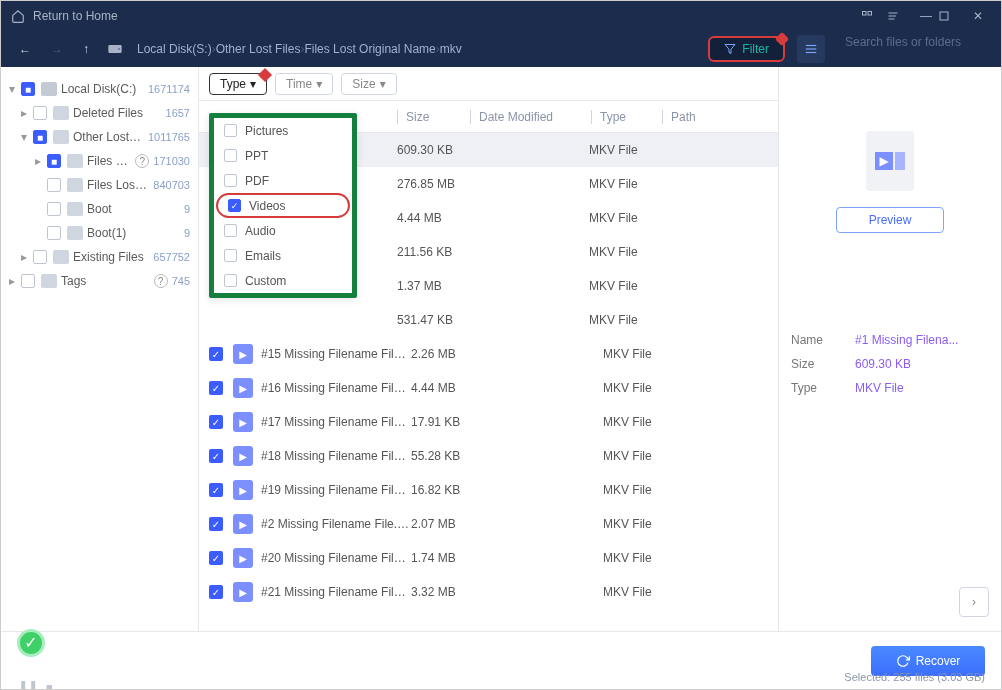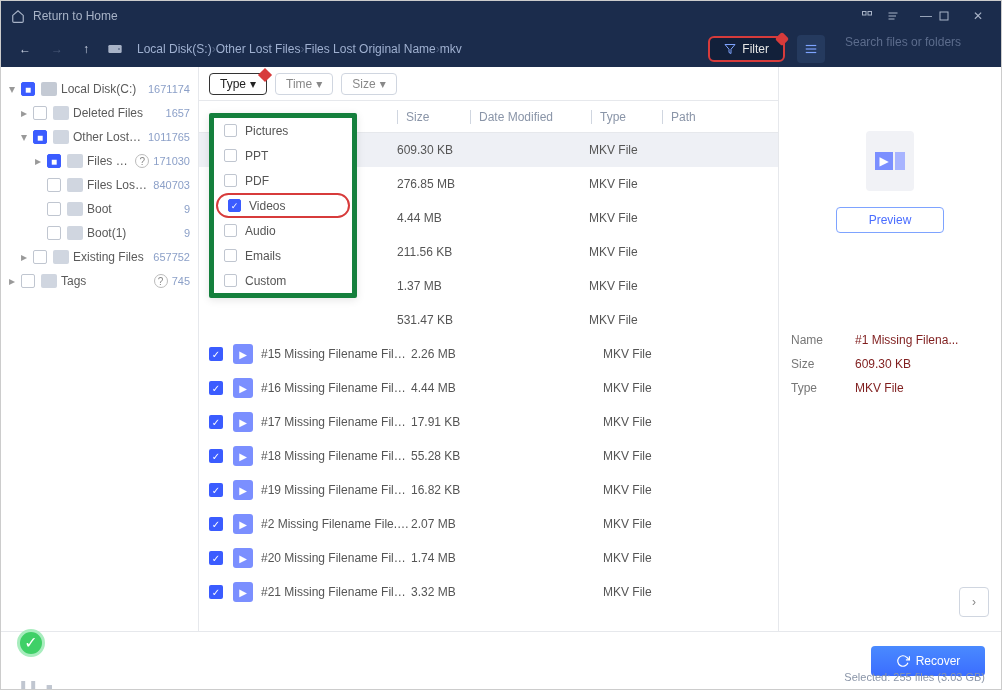--- a/index.html
+++ b/index.html
@@ -6,21 +6,21 @@
 body{width:1002px;height:690px;background:#fff;display:flex;flex-direction:column;border:1px solid #ccc;overflow:hidden}
 .titlebar{height:30px;background:#1b2c4c;display:flex;align-items:center;padding:7px 10px;color:#a8b3c7}
 .titlebar .home-icon{margin-right:8px}
 .titlebar .ret{flex:1}
 .titlebar .tbtn{width:26px;text-align:center;color:#a8b3c7;cursor:pointer}
 .toolbar{height:36px;background:#1b2c4c;display:flex;align-items:center;padding:0 14px;color:#7d8aa5;gap:12px}
 .navarrow{color:#4a5a7a;padding:0 4px}
 .navarrow.active{color:#d0d8e8}
 .breadcrumb{flex:1;display:flex;align-items:flex-start;color:#9fb0d0}
 .bc-sep{color:#4a5a7a}
-.filter-btn{position:relative;background:#12203a;border:2px solid #d73b3b;border-radius:6px;padding:4px 14px;color:#e5e5e5;display:flex;align-items:center;gap:6px;cursor:pointer}
+.filter-btn{position:relative;background:#12203a;border:2px solid #d73b3b;border-radius:6px;padding:4px 14px;color:#14b8a6;display:flex;align-items:center;gap:6px;cursor:pointer}
 .filter-btn .badge{position:absolute;top:-4px;right:-4px;width:10px;height:10px;background:#d73b3b;border-radius:2px;transform:rotate(45deg)}
 .view-btn{background:#253a5e;width:28px;height:28px;border-radius:4px;display:flex;align-items:center;justify-content:center;color:#7ea3ff;cursor:pointer}
 .search{background:transparent;border:none;width:150px;height:28px;display:flex;align-items:flex-start;padding:0 8px;color:#5c6c8c}
 .search input{background:transparent;border:none;color:#9fb0d0;flex:1;outline:none}
 .search input::placeholder{color:#5c6c8c}
 .content{flex:1;display:flex;background:#fff;overflow:hidden}
 .sidebar{width:198px;border-right:1px solid #e6e8ec;padding:10px 4px;overflow:hidden}
 .tree-row{display:flex;align-items:center;height:24px;padding:0 4px;color:#5a5a5a;cursor:pointer}
 .tree-row .tog{width:12px;color:#999}
 .tree-row .cb{width:14px;height:14px;border:1px solid #c0c6d0;margin-right:6px;border-radius:2px;display:flex;align-items:center;justify-content:center;font-size:10px}
@@ -61,21 +61,21 @@
 .right{width:222px;display:flex;flex-direction:column;padding:14px 12px;position:relative}
 .preview-box{display:flex;flex-direction:column;align-items:center;margin-top:50px}
 .pfile{width:48px;height:60px;background:#f1f2f6;border-radius:4px;position:relative;display:flex;align-items:center;justify-content:center}
 .pplay{display:flex;gap:2px}
 .pplay .sq{width:18px;height:18px;background:#7b8fff;display:flex;align-items:center;justify-content:center;color:#fff}
 .pplay .bar{width:10px;height:18px;background:#a8b4ff}
 .preview-btn{width:108px;height:26px;border:1px solid #7ea3ff;color:#4a6dff;border-radius:4px;background:#fff;margin:16px auto 0;display:flex;align-items:center;justify-content:center;cursor:pointer;font-size:12px}
 .details{margin-top:100px;color:#666;font-size:12px}
 .details .drow{display:flex;margin-bottom:10px}
 .details .dk{width:64px;color:#777}
-.details .dv{flex:1;color:#7f1d1d;white-space:nowrap;overflow:hidden;text-overflow:ellipsis}
+.details .dv{flex:1;color:#8b5cf6;white-space:nowrap;overflow:hidden;text-overflow:ellipsis}
 .nextbtn{position:absolute;bottom:14px;right:12px;width:30px;height:30px;border:1px solid #d0d6e0;border-radius:4px;display:flex;align-items:center;justify-content:center;color:#888;cursor:pointer}
 .footer{height:58px;border-top:1px solid #e6e8ec;display:flex;align-items:center;padding:0 16px}
 .scan-ico{width:28px;height:28px;border-radius:50%;background:#3fd067;color:#fff;display:flex;align-items:center;justify-content:center;margin-right:14px;font-size:16px;border:3px solid #a8edbe}
 .scan-txt .t{font-weight:600;color:#333;font-size:13px}
 .scan-txt .s{color:#8a95a8;font-size:11px}
 .footer .sp{flex:1}
 .recover{width:114px;height:30px;background:linear-gradient(#4a8aff,#3b6dff);color:#fff;border:none;border-radius:4px;display:flex;align-items:center;justify-content:center;gap:6px;cursor:pointer;font-size:13px}
 .sel-txt{color:#8a95a8;font-size:11px;position:absolute;right:16px;bottom:6px}
 .footer-wrap{position:relative}
 .pause-ico{color:#c0c6d0;font-size:11px;letter-spacing:2px;margin-top:24px}

